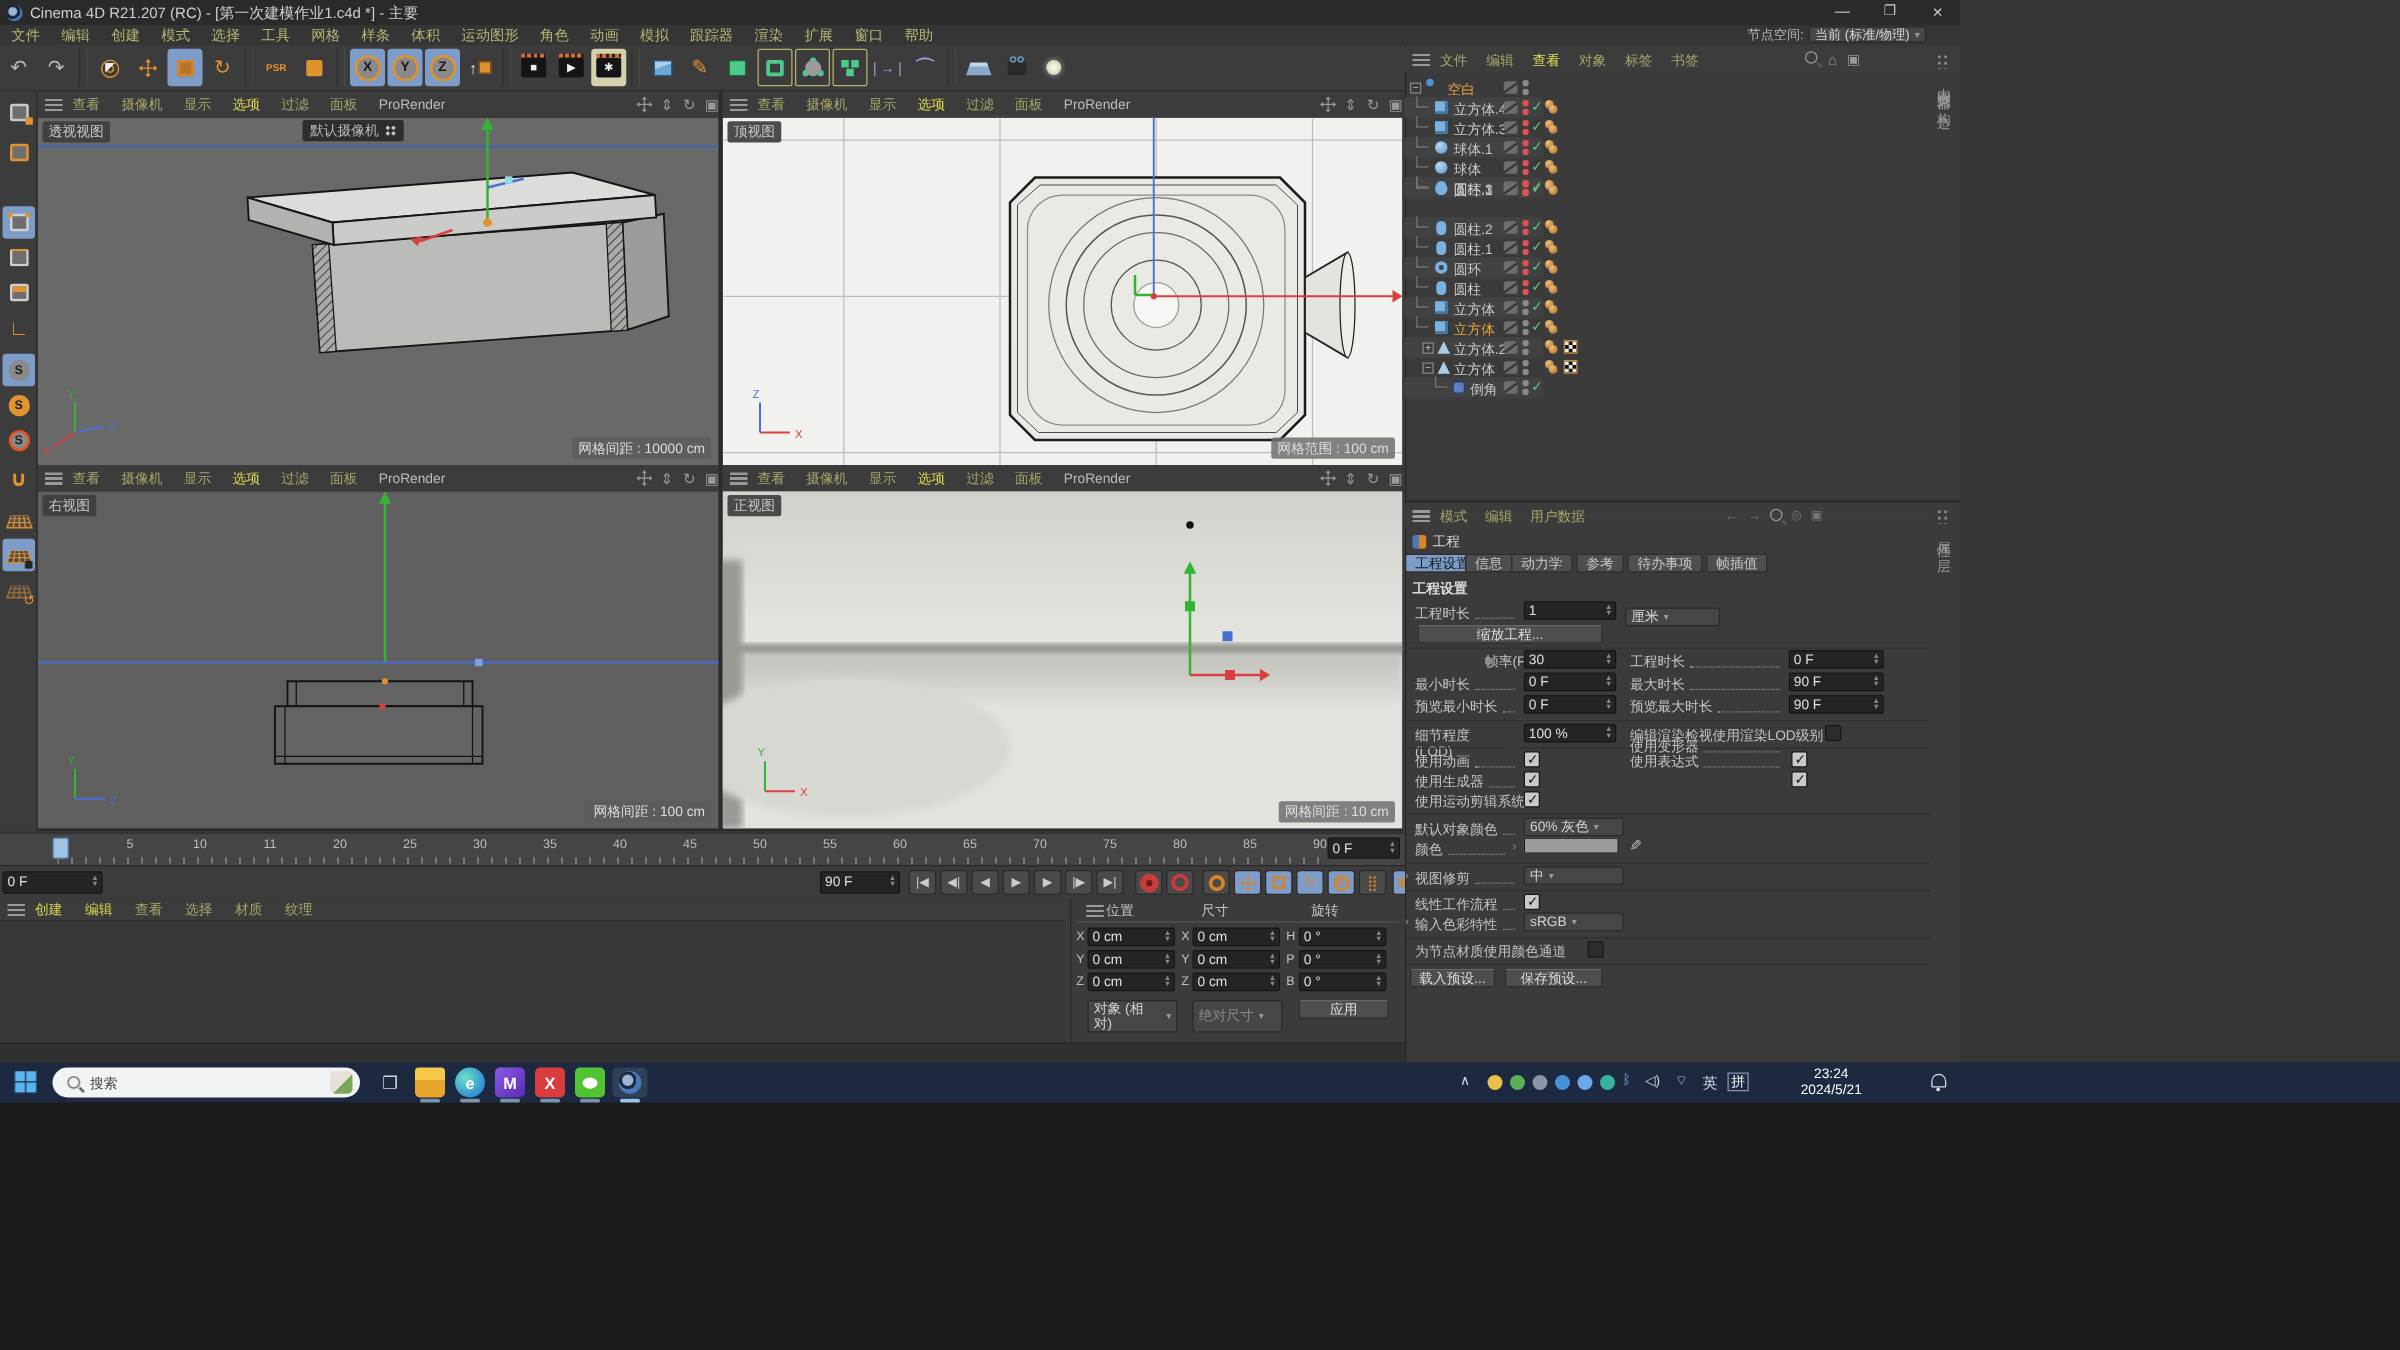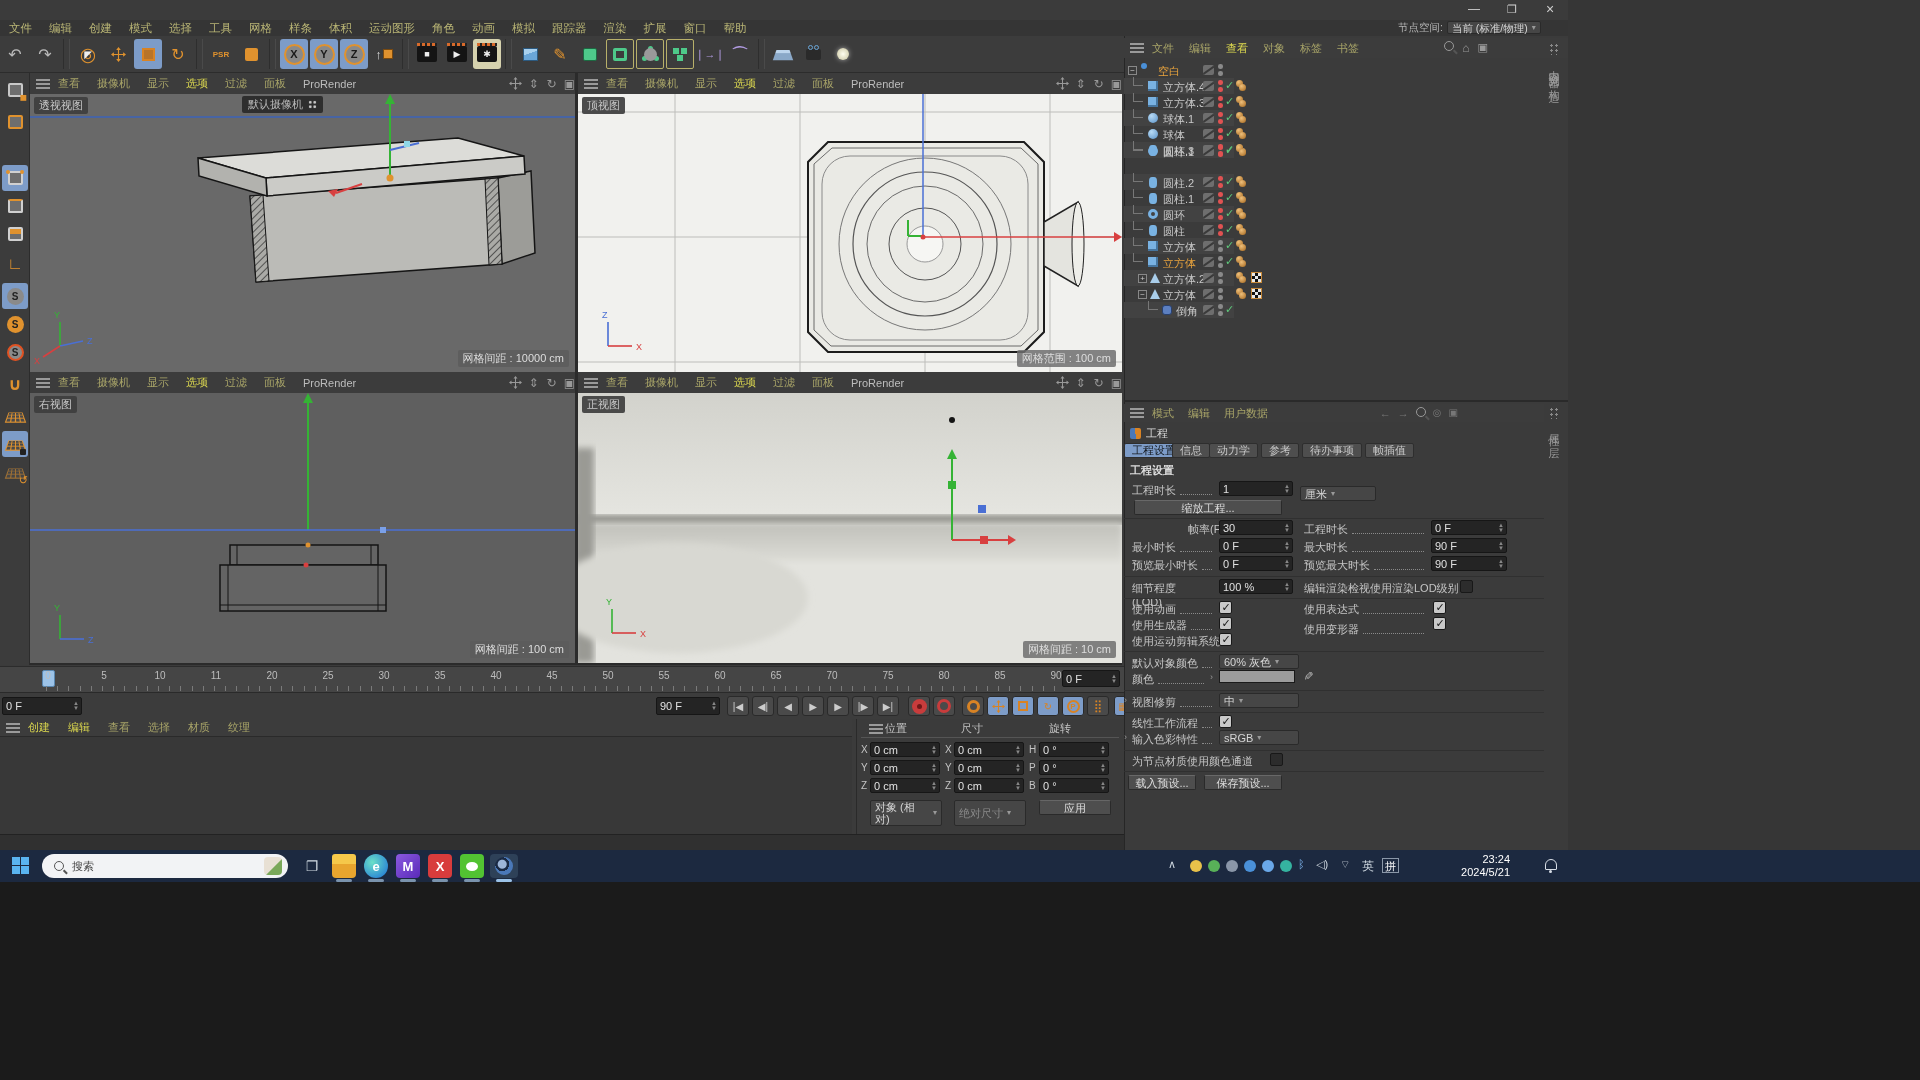--- a/index.html
+++ b/index.html
@@ -142,34 +142,38 @@
 .winstart{position:absolute;left:12px;top:7px;width:17px;height:17px;background:conic-gradient(#4fc3f7 0 0);display:grid;grid-template-columns:8px 8px;grid-template-rows:8px 8px;gap:1px;background:none}
 .winstart i{background:#5ab4f0}
 .searchpill{position:absolute;left:42px;top:4px;width:246px;height:24px;background:#f2f3f5;border-radius:12px;display:flex;align-items:center;color:#444}
 .lens{width:10px;height:10px;border:1.6px solid #555;border-radius:50%;position:relative;margin:0 8px 0 12px}
 .lens:after{content:"";position:absolute;left:8px;top:9px;width:5px;height:1.6px;background:#555;transform:rotate(45deg)}
 .plant{position:absolute;right:6px;top:3px;width:18px;height:18px;border-radius:4px;background:linear-gradient(135deg,#e8e0d4 0 55%,#7aa85a 56%)}
 .appico{position:absolute;top:4px;width:24px;height:24px;border-radius:4px;display:flex;align-items:center;justify-content:center;color:#fff;font-weight:bold;font-size:13px}
 .runbar{position:absolute;top:29px;width:16px;height:3px;border-radius:2px;background:#7a93ad}
 .trayic{position:absolute;top:10px;width:12px;height:12px;border-radius:50%}
 .trayglyph{position:absolute;top:8px;color:#cfd8e0;font-size:11px}
-.clock{position:absolute;color:#fff;font-size:11px;text-align:right;line-height:13px}
+.clock{position:absolute;color:#fff;font-size:11px;text-align:center;line-height:13px}
 .pinbox{position:absolute;color:#fff;border:1px solid #8a97a8;padding:0 2px;height:15px;line-height:14px;font-size:11px}
 .bell{position:absolute;width:12px;height:11px;border:1.5px solid #d8dee6;border-radius:6px 6px 1px 1px}
 .bell:after{content:"";position:absolute;left:3px;bottom:-4px;width:3px;height:3px;border-radius:50%;background:#d8dee6}
 </style>
 </head>
 <body>
 
 <div class="canvas">
 <div class="fillR"></div>
 <div class="fillB"></div>
 
 <div class="screen">
 
+  <div class="titlebar">
+    <span class="c4dlogo"></span>
+    <span>Cinema 4D R21.207 (RC) - [第一次建模作业1.c4d *] - 主要</span>
+  </div>
   <div class="winbtn" style="left:1455px">—</div>
   <div class="winbtn" style="left:1493px;font-size:11px">❐</div>
   <div class="winbtn" style="left:1531px;font-size:14px">×</div>
 
   <div class="menubar">
     <span>文件</span>
     <span>编辑</span>
     <span>创建</span>
     <span>模式</span>
     <span>选择</span>
@@ -1059,21 +1063,21 @@
         <span>使用表达式</span>
         <span class="lead"></span>
       </div>
   <span class="cb on" style="left:1433px;top:601px"></span>
 
   <div class="amlabel" style="left:1132px;top:618px;width:84px">
         <span>使用生成器</span>
         <span class="lead"></span>
       </div>
   <span class="cb on" style="left:1219px;top:617px"></span>
-  <div class="amlabel" style="left:1304px;top:622px;width:124px">
+  <div class="amlabel" style="left:1304px;top:590px;width:124px">
         <span>使用变形器</span>
         <span class="lead"></span>
       </div>
   <span class="cb on" style="left:1433px;top:617px"></span>
 
   <div class="amlabel" style="left:1132px;top:634px">
         <span>使用运动剪辑系统</span>
       </div>
   <span class="cb on" style="left:1219px;top:633px"></span>
   <div class="sepline" style="top:651px"></div>

